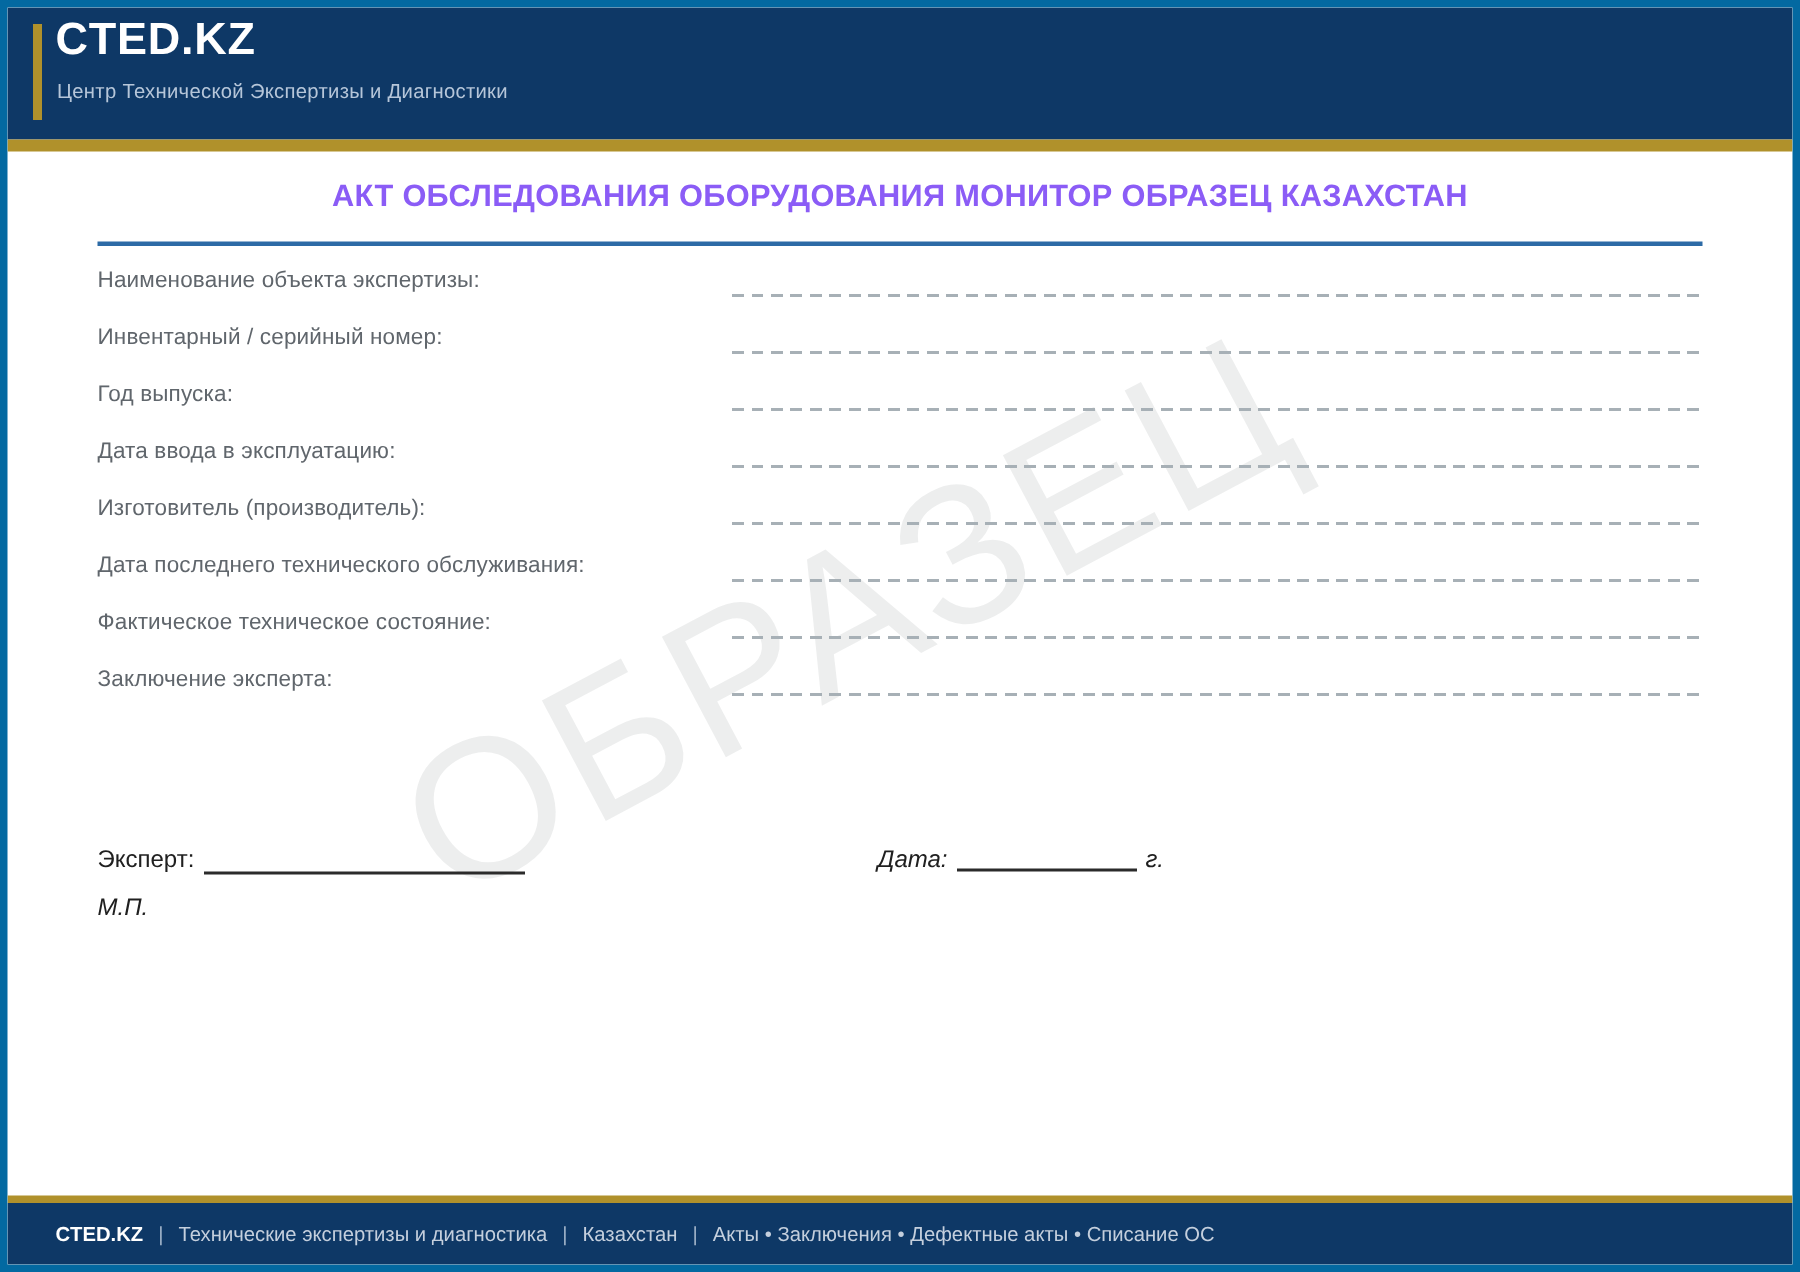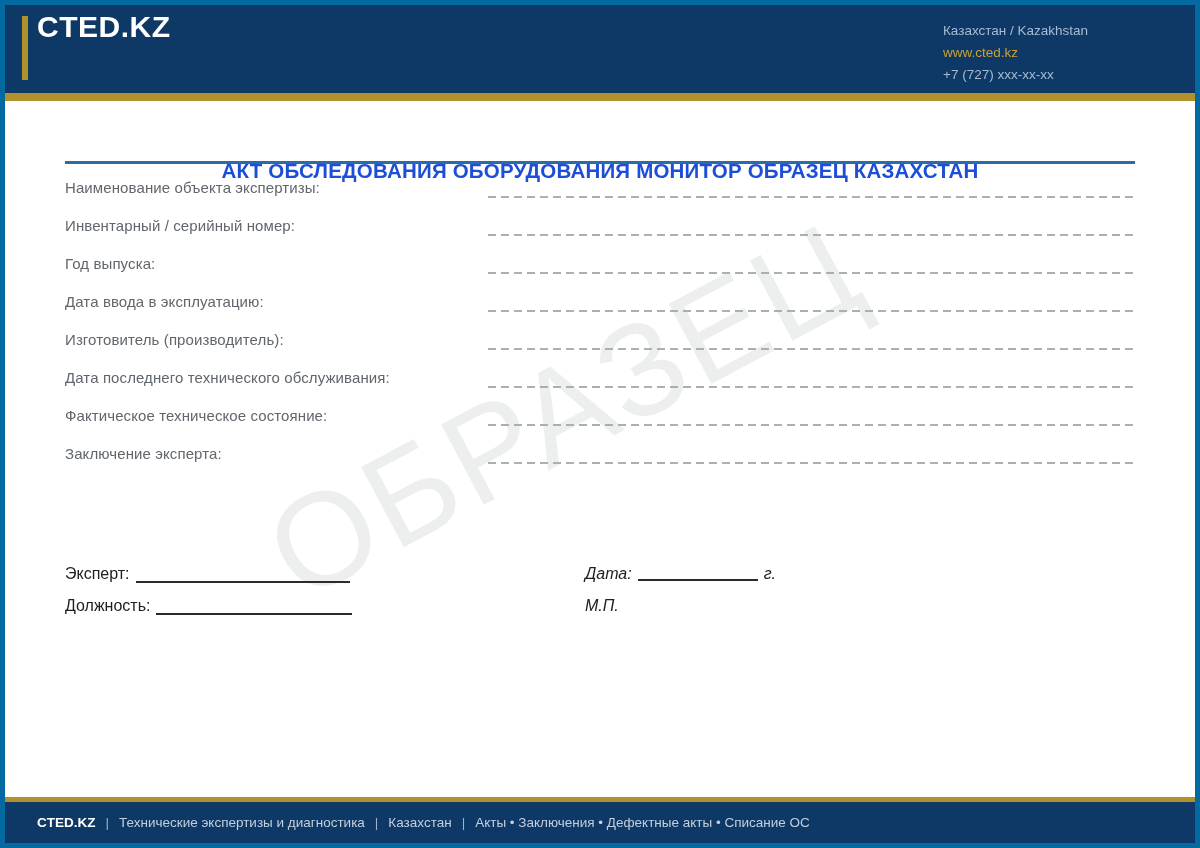--- a/index.html
+++ b/index.html
@@ -19,21 +19,21 @@
   .subtitle { position:absolute; left:33px; top:48px; font-size:13.5px; color:#b6c6d9; letter-spacing:0.2px; }
   .header-right { position:absolute; left:938px; top:15px; font-size:13.5px; line-height:22px; }
   .header-region { color:#a7bcd3; }
   .header-site { color:#c8a234; cursor:pointer; }
   .header-phone { color:#a7bcd3; }
   .gold-band { position:absolute; top:88px; left:0; right:0; height:8px; background:#b0912b; z-index:3; }
 
   
   .doc-title {
     position:absolute; top:114px; left:0; right:0; text-align:center;
-    font-size:20.5px; font-weight:700; color:#1d4ed8; letter-spacing:0.2px; z-index:2;margin-top:40px;
+    font-size:20.5px; font-weight:700; color:#8b5cf6; letter-spacing:0.2px; z-index:2;
   }
   .title-rule { position:absolute; top:156px; left:60px; right:60px; height:3px; background:#2d6ba6; z-index:2; }
 
   
   .watermark {
     position:absolute; top:405px; left:560px;
     transform:translate(-50%,-50%) rotate(-28deg);
     font-size:132px; font-weight:400; letter-spacing:4px;
     color:rgba(16,24,32,0.075); white-space:nowrap; z-index:1;
     user-select:none; pointer-events:none;
@@ -73,25 +73,21 @@
   .footer-sep { margin:0 10px; color:#9fb2c8; }
 </style>
 </head>
 <body>
 
 <div class="page">
 
   <div class="header">
     <div class="header-accent"></div>
     <div class="logo">CTED.KZ</div>
-    <div class="header-right">
-      <div class="header-region">Казахстан / Kazakhstan</div>
-      <div class="header-site">www.cted.kz</div>
-      <div class="header-phone">+7 (727) xxx-xx-xx</div>
-    </div>
+    <div class="subtitle">Центр Технической Экспертизы и Диагностики</div>
   </div>
   <div class="gold-band"></div>
 
   <div class="doc-title">АКТ ОБСЛЕДОВАНИЯ ОБОРУДОВАНИЯ МОНИТОР ОБРАЗЕЦ КАЗАХСТАН</div>
   <div class="title-rule"></div>
 
   <div class="watermark">ОБРАЗЕЦ</div>
 
   <div class="form">
     <div class="form-row">
@@ -134,24 +130,20 @@
         <span>Эксперт:</span>
         <span class="sig-line line-expert"></span>
       </div>
       <div class="sig-right">
         <span>Дата:</span>
         <span class="sig-line line-date"></span>
         <span class="sig-suffix">г.</span>
       </div>
     </div>
     <div class="sig-row">
-      <div class="sig-left">
-        <span>Должность:</span>
-        <span class="sig-line line-position"></span>
-      </div>
       <div class="sig-right">
         <span>М.П.</span>
       </div>
     </div>
   </div>
 
   <div class="footer-gold"></div>
   <div class="footer">
     <span class="footer-brand">CTED.KZ</span>
     <span class="footer-sep">|</span>

